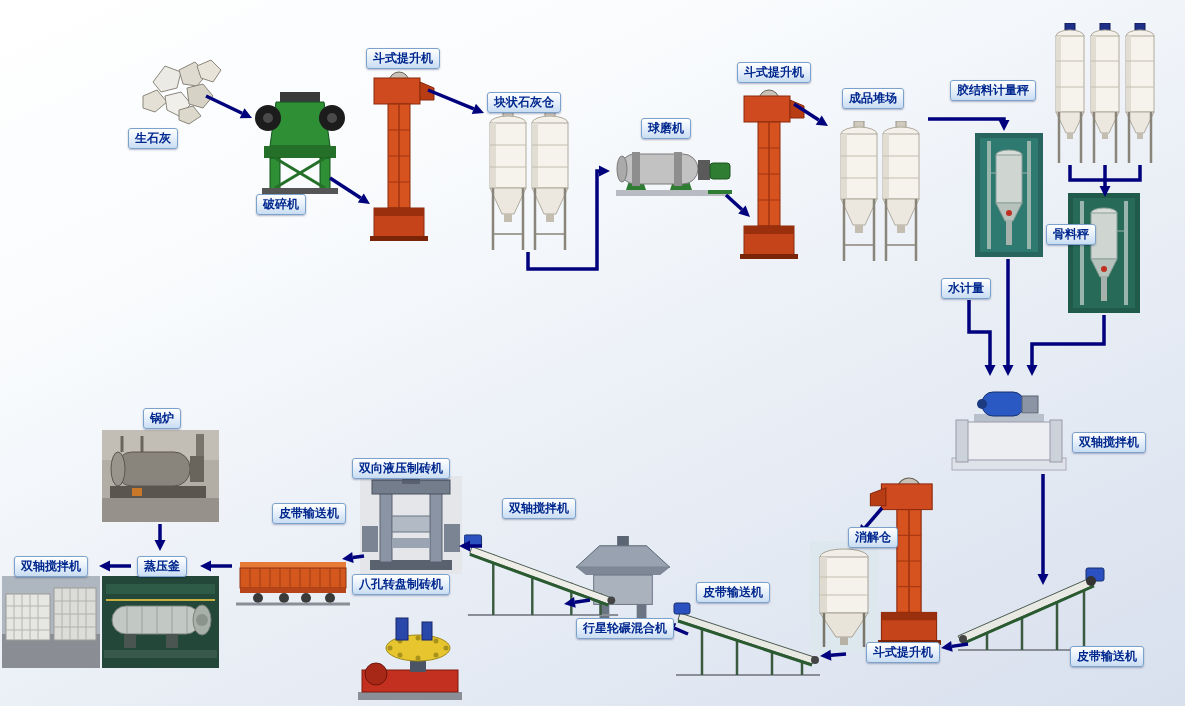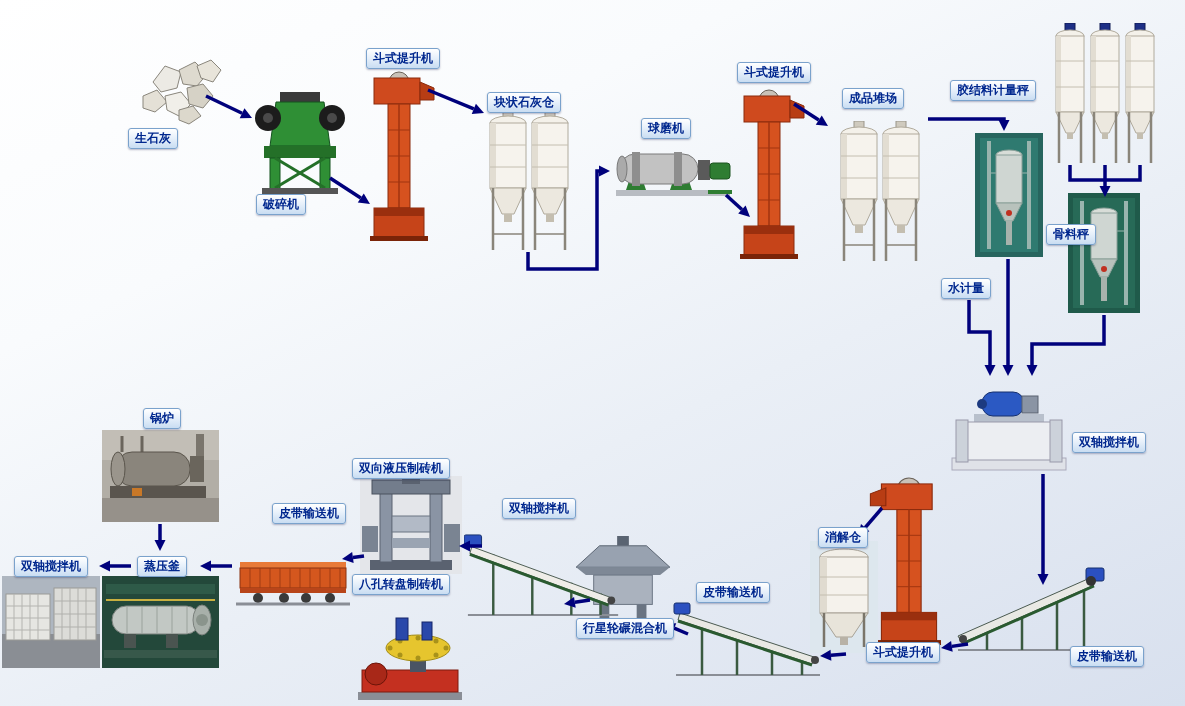--- a/index.html
+++ b/index.html
@@ -487,21 +487,21 @@
   <div class="label" style="left:487px;top:92px">块状石灰仓</div>
   <div class="label" style="left:641px;top:118px">球磨机</div>
   <div class="label" style="left:737px;top:62px">斗式提升机</div>
   <div class="label" style="left:842px;top:88px">成品堆场</div>
   <div class="label" style="left:950px;top:80px">胶结料计量秤</div>
   <div class="label" style="left:1046px;top:224px">骨料秤</div>
   <div class="label" style="left:941px;top:278px">水计量</div>
   <div class="label" style="left:1072px;top:432px">双轴搅拌机</div>
   <div class="label" style="left:1070px;top:646px">皮带输送机</div>
   <div class="label" style="left:866px;top:642px">斗式提升机</div>
-  <div class="label" style="left:818px;top:527px">消解仓</div>
+  <div class="label" style="left:848px;top:527px">消解仓</div>
   <div class="label" style="left:696px;top:582px">皮带输送机</div>
   <div class="label" style="left:576px;top:618px">行星轮碾混合机</div>
   <div class="label" style="left:502px;top:498px">双轴搅拌机</div>
   <div class="label" style="left:352px;top:458px">双向液压制砖机</div>
   <div class="label" style="left:352px;top:574px">八孔转盘制砖机</div>
   <div class="label" style="left:272px;top:503px">皮带输送机</div>
   <div class="label" style="left:137px;top:556px">蒸压釜</div>
   <div class="label" style="left:143px;top:408px">锅炉</div>
   <div class="label" style="left:14px;top:556px">双轴搅拌机</div>
 

